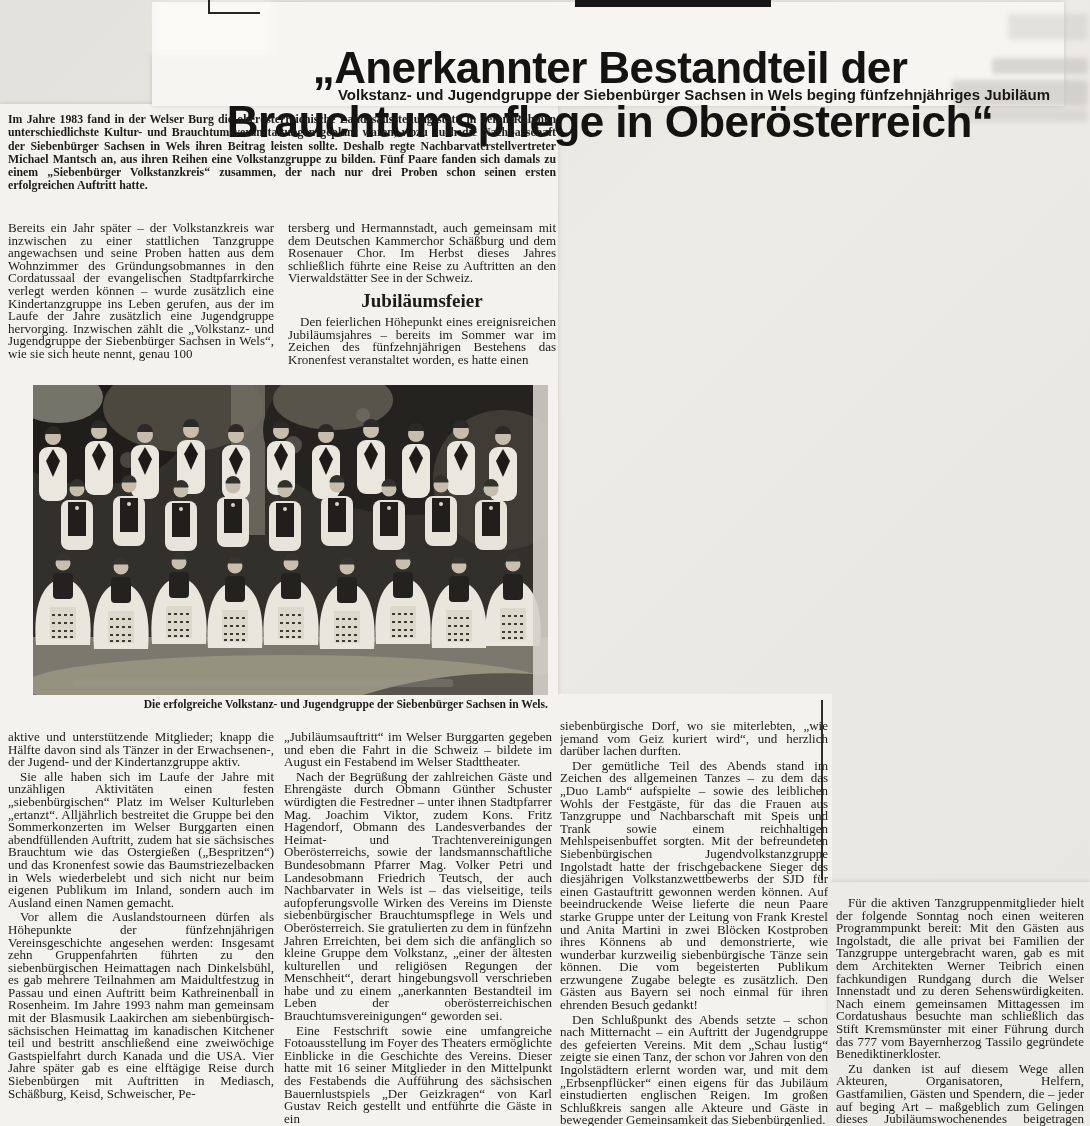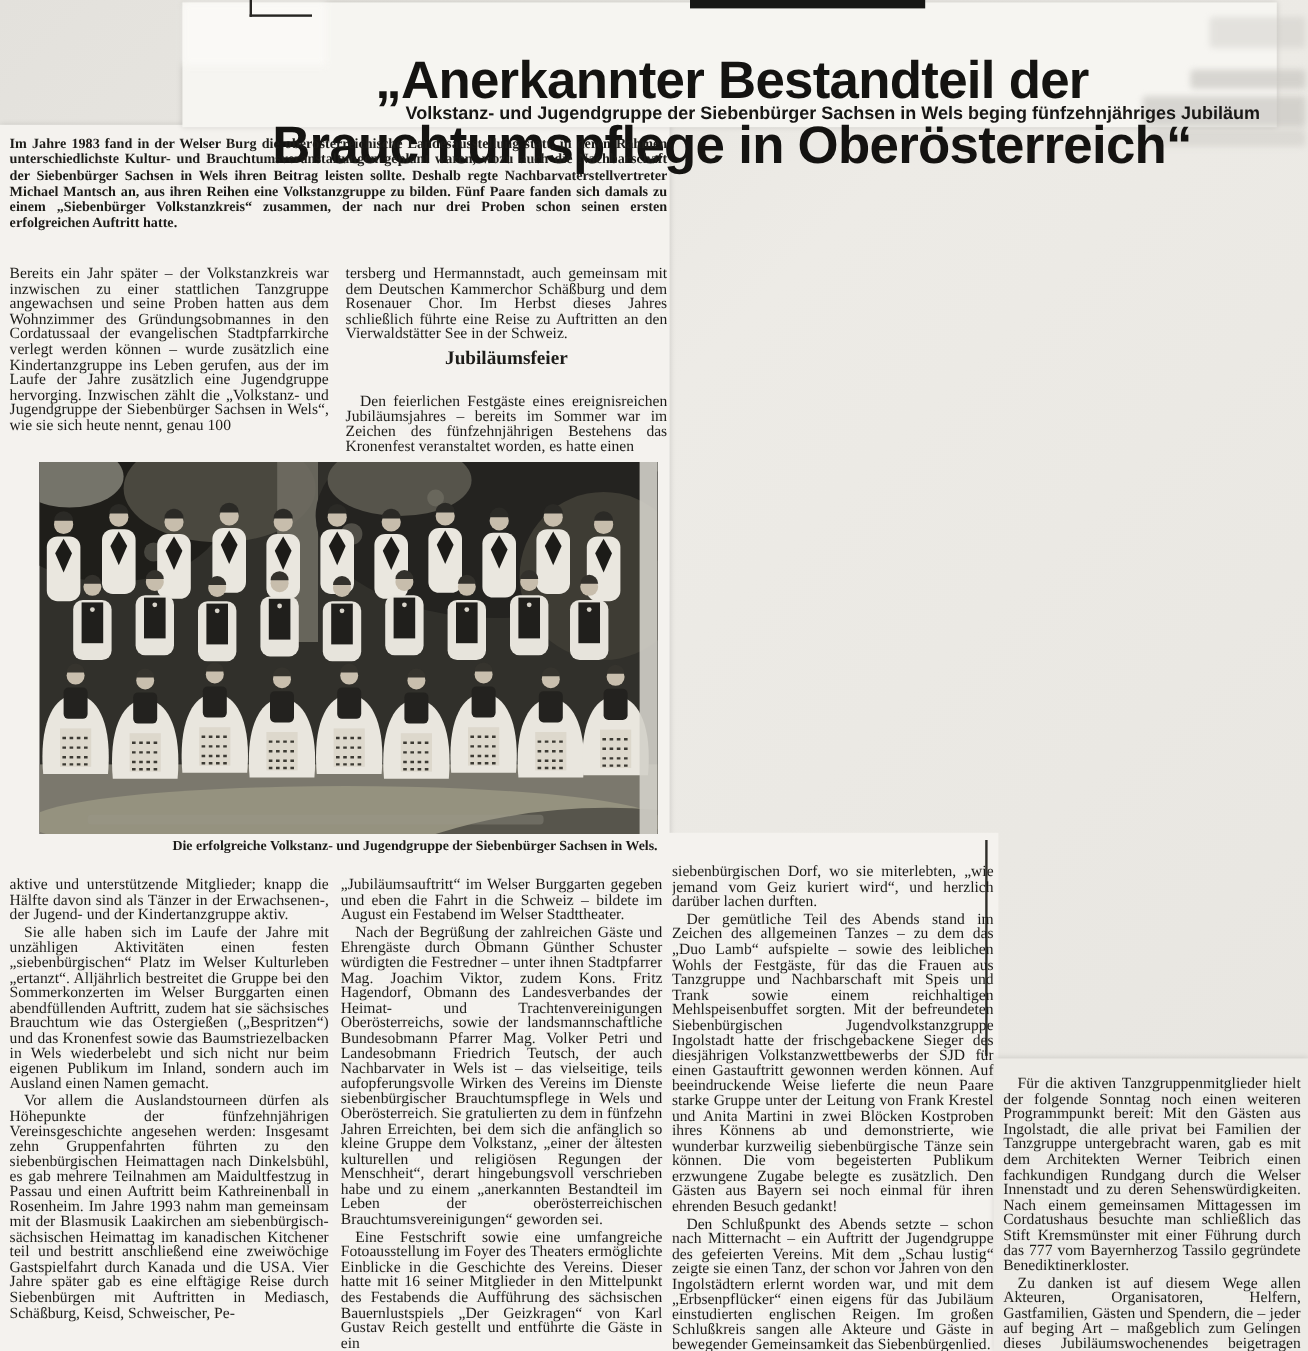--- a/index.html
+++ b/index.html
@@ -31,21 +31,21 @@
   }
 
   p.para{margin:0;font-size:13px;line-height:12.6px;text-align:justify;}
   p.para + p.para, p.indent{text-indent:12px;}
   p.noindent{text-indent:0;}
   .gap{height:2px;}
 
   #mid-cols{position:absolute;left:8px;top:222px;width:548px;height:158px;overflow:hidden;display:flex;}
   #mid-col-left{width:266px;margin-right:14px;}
   #mid-col-right{flex:1;}
-  .subhead{font-size:16px;font-weight:bold;text-align:center;margin:5px 0 20px;text-indent:0;}
+  .subhead{font-size:19px;font-weight:bold;text-align:center;margin:5px 0 4px;text-indent:0;}
 
   #photo{position:absolute;left:33px;top:385px;width:515px;height:310px;background:#2e2d29;}
   #photo svg{display:block;}
 
   .caption{
     position:absolute;left:8px;top:698px;width:540px;text-align:right;
     font-weight:bold;font-size:11.6px;
   }
 
   .bcol{position:absolute;overflow:hidden;}
@@ -93,21 +93,21 @@
 
 <div class="lead">Im Jahre 1983 fand in der Welser Burg die oberösterreichische Landesausstellung statt, in deren Rahmen unterschiedlichste Kultur- und Brauchtumsveranstaltungen geplant waren, wozu auch die Nachbarschaft der Siebenbürger Sachsen in Wels ihren Beitrag leisten sollte. Deshalb regte Nachbarvaterstellvertreter Michael Mantsch an, aus ihren Reihen eine Volkstanzgruppe zu bilden. Fünf Paare fanden sich damals zu einem „Siebenbürger Volkstanzkreis“ zusammen, der nach nur drei Proben schon seinen ersten erfolgreichen Auftritt hatte.</div>
 
 <div id="mid-cols">
   <div id="mid-col-left">
     <p class="para noindent">Bereits ein Jahr später – der Volkstanzkreis war inzwischen zu einer stattlichen Tanzgruppe angewachsen und seine Proben hatten aus dem Wohnzimmer des Gründungsobmannes in den Cordatussaal der evangelischen Stadtpfarrkirche verlegt werden können – wurde zusätzlich eine Kindertanzgruppe ins Leben gerufen, aus der im Laufe der Jahre zusätzlich eine Jugendgruppe hervorging. Inzwischen zählt die „Volkstanz- und Jugendgruppe der Siebenbürger Sachsen in Wels“, wie sie sich heute nennt, genau 100</p>
   </div>
   <div id="mid-col-right">
     <p class="para noindent">tersberg und Hermannstadt, auch gemeinsam mit dem Deutschen Kammerchor Schäßburg und dem Rosenauer Chor. Im Herbst dieses Jahres schließlich führte eine Reise zu Auftritten an den Vierwaldstätter See in der Schweiz.</p>
     <div class="subhead">Jubiläumsfeier</div>
-    <p class="para indent">Den feierlichen Festgäste eines ereignisreichen Jubiläumsjahres – bereits im Sommer war im Zeichen des fünfzehnjährigen Bestehens das Kronenfest veranstaltet worden, es hatte einen</p>
+    <p class="para indent">Den feierlichen Höhepunkt eines ereignisreichen Jubiläumsjahres – bereits im Sommer war im Zeichen des fünfzehnjährigen Bestehens das Kronenfest veranstaltet worden, es hatte einen</p>
   </div>
 </div>
 
 <div id="photo">
   <svg width="515" height="310" viewBox="0 0 515 310" xmlns="http://www.w3.org/2000/svg">
     <defs>
       <g id="man">
         <rect x="-14" y="10" width="28" height="54" rx="9" fill="#eae7df"></rect>
         <circle cx="0" cy="0" r="8" fill="#c7bdac"></circle>
         <path d="M-8,-3 a8,8 0 0 1 16,0 z" fill="#2b2a26"></path>
@@ -202,21 +202,21 @@
 
 <div class="bcol" id="bcol2">
   <p class="para noindent">„Jubiläumsauftritt“ im Welser Burggarten gegeben und eben die Fahrt in die Schweiz – bildete im August ein Festabend im Welser Stadttheater.</p>
   <div class="gap"></div>
   <p class="para indent">Nach der Begrüßung der zahlreichen Gäste und Ehrengäste durch Obmann Günther Schuster würdigten die Festredner – unter ihnen Stadtpfarrer Mag. Joachim Viktor, zudem Kons. Fritz Hagendorf, Obmann des Landesverbandes der Heimat- und Trachtenvereinigungen Oberösterreichs, sowie der landsmannschaftliche Bundesobmann Pfarrer Mag. Volker Petri und Landesobmann Friedrich Teutsch, der auch Nachbarvater in Wels ist – das vielseitige, teils aufopferungsvolle Wirken des Vereins im Dienste siebenbürgischer Brauchtumspflege in Wels und Oberösterreich. Sie gratulierten zu dem in fünfzehn Jahren Erreichten, bei dem sich die anfänglich so kleine Gruppe dem Volkstanz, „einer der ältesten kulturellen und religiösen Regungen der Menschheit“, derart hingebungsvoll verschrieben habe und zu einem „anerkannten Bestandteil im Leben der oberösterreichischen Brauchtumsvereinigungen“ geworden sei.</p>
   <div class="gap"></div>
   <p class="para indent">Eine Festschrift sowie eine umfangreiche Fotoausstellung im Foyer des Theaters ermöglichte Einblicke in die Geschichte des Vereins. Dieser hatte mit 16 seiner Mitglieder in den Mittelpunkt des Festabends die Aufführung des sächsischen Bauernlustspiels „Der Geizkragen“ von Karl Gustav Reich gestellt und entführte die Gäste in ein</p>
 </div>
 
 <div class="bcol" id="bcol3">
-  <p class="para noindent">siebenbürgischen Dorf, wo sie miterlebten, „wie jemand vom Geiz kuriert wird“, und herzlich darüber lachen durften.</p>
+  <p class="para noindent">siebenbürgische Dorf, wo sie miterlebten, „wie jemand vom Geiz kuriert wird“, und herzlich darüber lachen durften.</p>
   <div class="gap"></div>
   <p class="para indent">Der gemütliche Teil des Abends stand im Zeichen des allgemeinen Tanzes – zu dem das „Duo Lamb“ aufspielte – sowie des leiblichen Wohls der Festgäste, für das die Frauen aus Tanzgruppe und Nachbarschaft mit Speis und Trank sowie einem reichhaltigen Mehlspeisenbuffet sorgten. Mit der befreundeten Siebenbürgischen Jugendvolkstanzgruppe Ingolstadt hatte der frischgebackene Sieger des diesjährigen Volkstanzwettbewerbs der SJD für einen Gastauftritt gewonnen werden können. Auf beeindruckende Weise lieferte die neun Paare starke Gruppe unter der Leitung von Frank Krestel und Anita Martini in zwei Blöcken Kostproben ihres Könnens ab und demonstrierte, wie wunderbar kurzweilig siebenbürgische Tänze sein können. Die vom begeisterten Publikum erzwungene Zugabe belegte es zusätzlich. Den Gästen aus Bayern sei noch einmal für ihren ehrenden Besuch gedankt!</p>
   <div class="gap"></div>
   <p class="para indent">Den Schlußpunkt des Abends setzte – schon nach Mitternacht – ein Auftritt der Jugendgruppe des gefeierten Vereins. Mit dem „Schau lustig“ zeigte sie einen Tanz, der schon vor Jahren von den Ingolstädtern erlernt worden war, und mit dem „Erbsenpflücker“ einen eigens für das Jubiläum einstudierten englischen Reigen. Im großen Schlußkreis sangen alle Akteure und Gäste in bewegender Gemeinsamkeit das Siebenbürgenlied.</p>
 </div>
 
 <div class="bcol" id="bcol4">
   <p class="para indent">Für die aktiven Tanzgruppenmitglieder hielt der folgende Sonntag noch einen weiteren Programmpunkt bereit: Mit den Gästen aus Ingolstadt, die alle privat bei Familien der Tanzgruppe untergebracht waren, gab es mit dem Architekten Werner Teibrich einen fachkundigen Rundgang durch die Welser Innenstadt und zu deren Sehenswürdigkeiten. Nach einem gemeinsamen Mittagessen im Cordatushaus besuchte man schließlich das Stift Kremsmünster mit einer Führung durch das 777 vom Bayernherzog Tassilo gegründete Benediktinerkloster.</p>
   <div class="gap"></div>
   <p class="para indent">Zu danken ist auf diesem Wege allen Akteuren, Organisatoren, Helfern, Gastfamilien, Gästen und Spendern, die – jeder auf beging Art – maßgeblich zum Gelingen dieses Jubiläumswochenendes beigetragen haben.</p>

